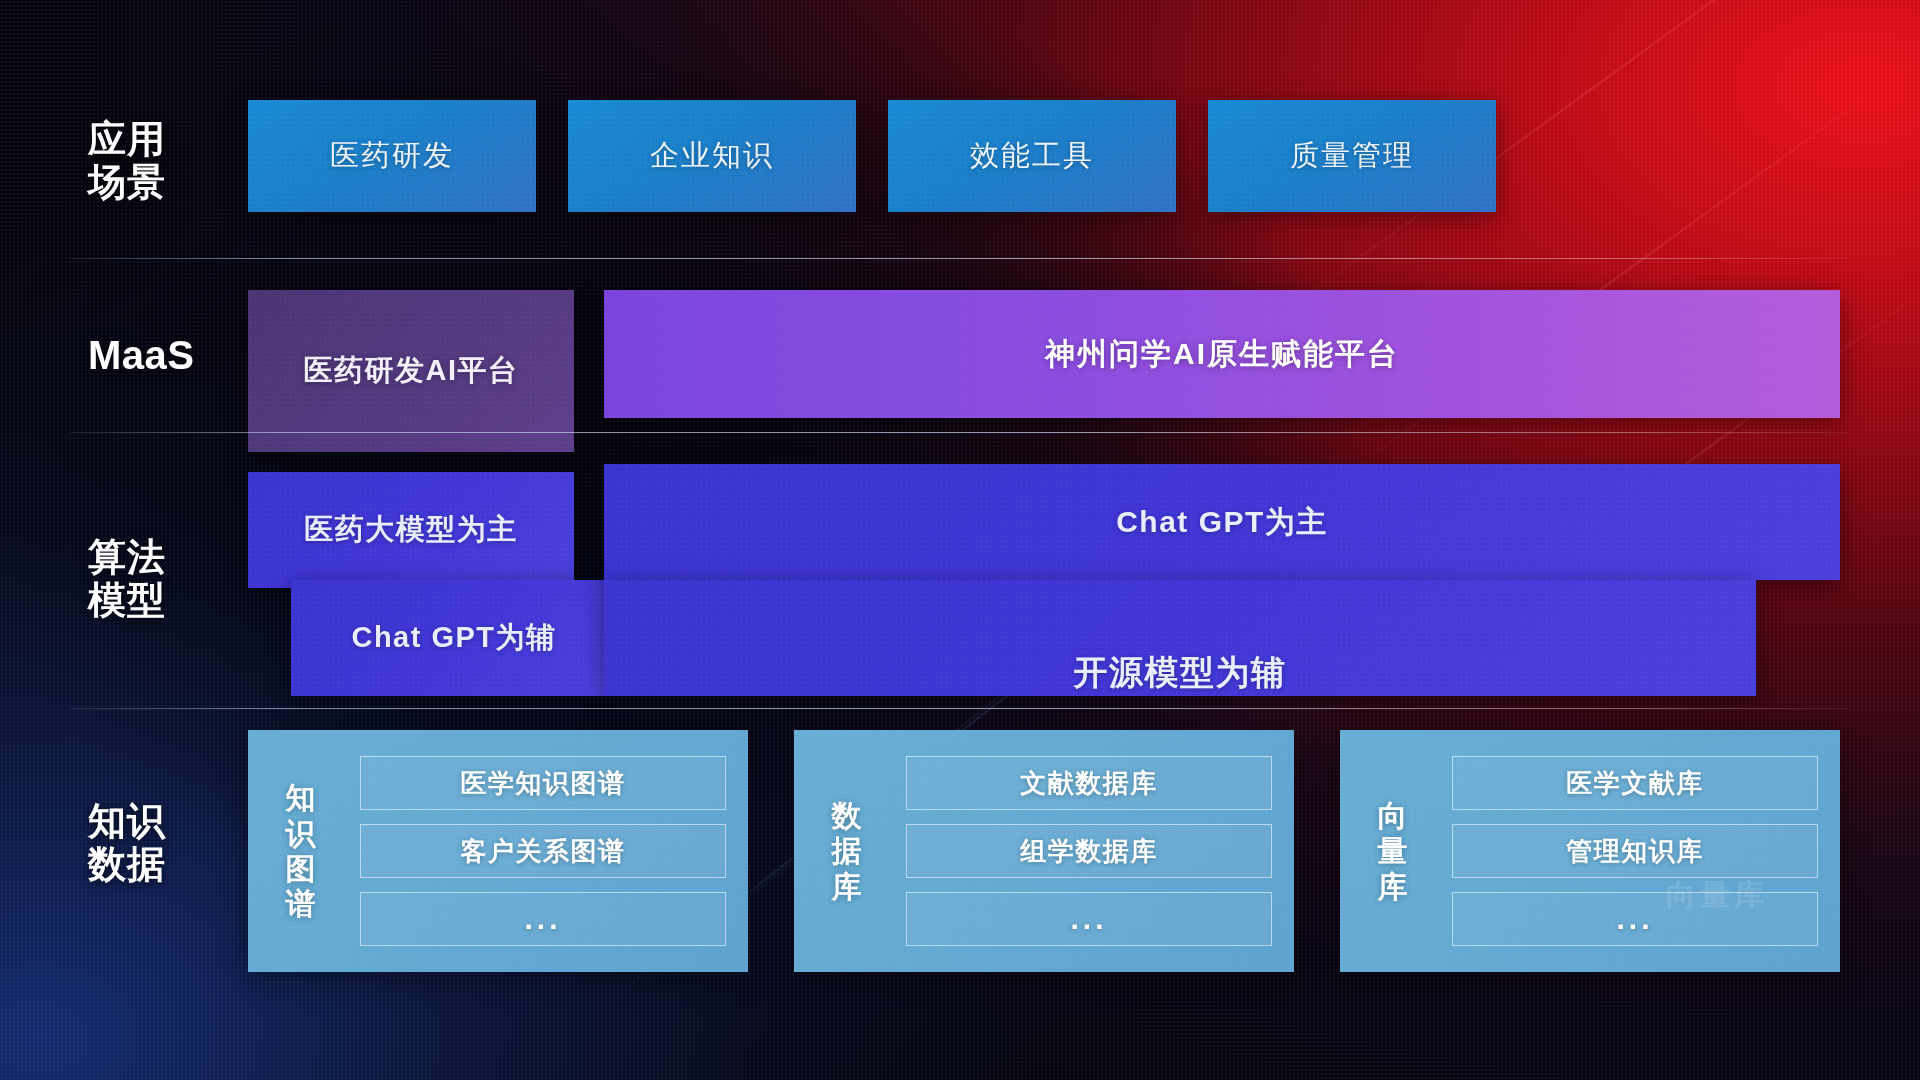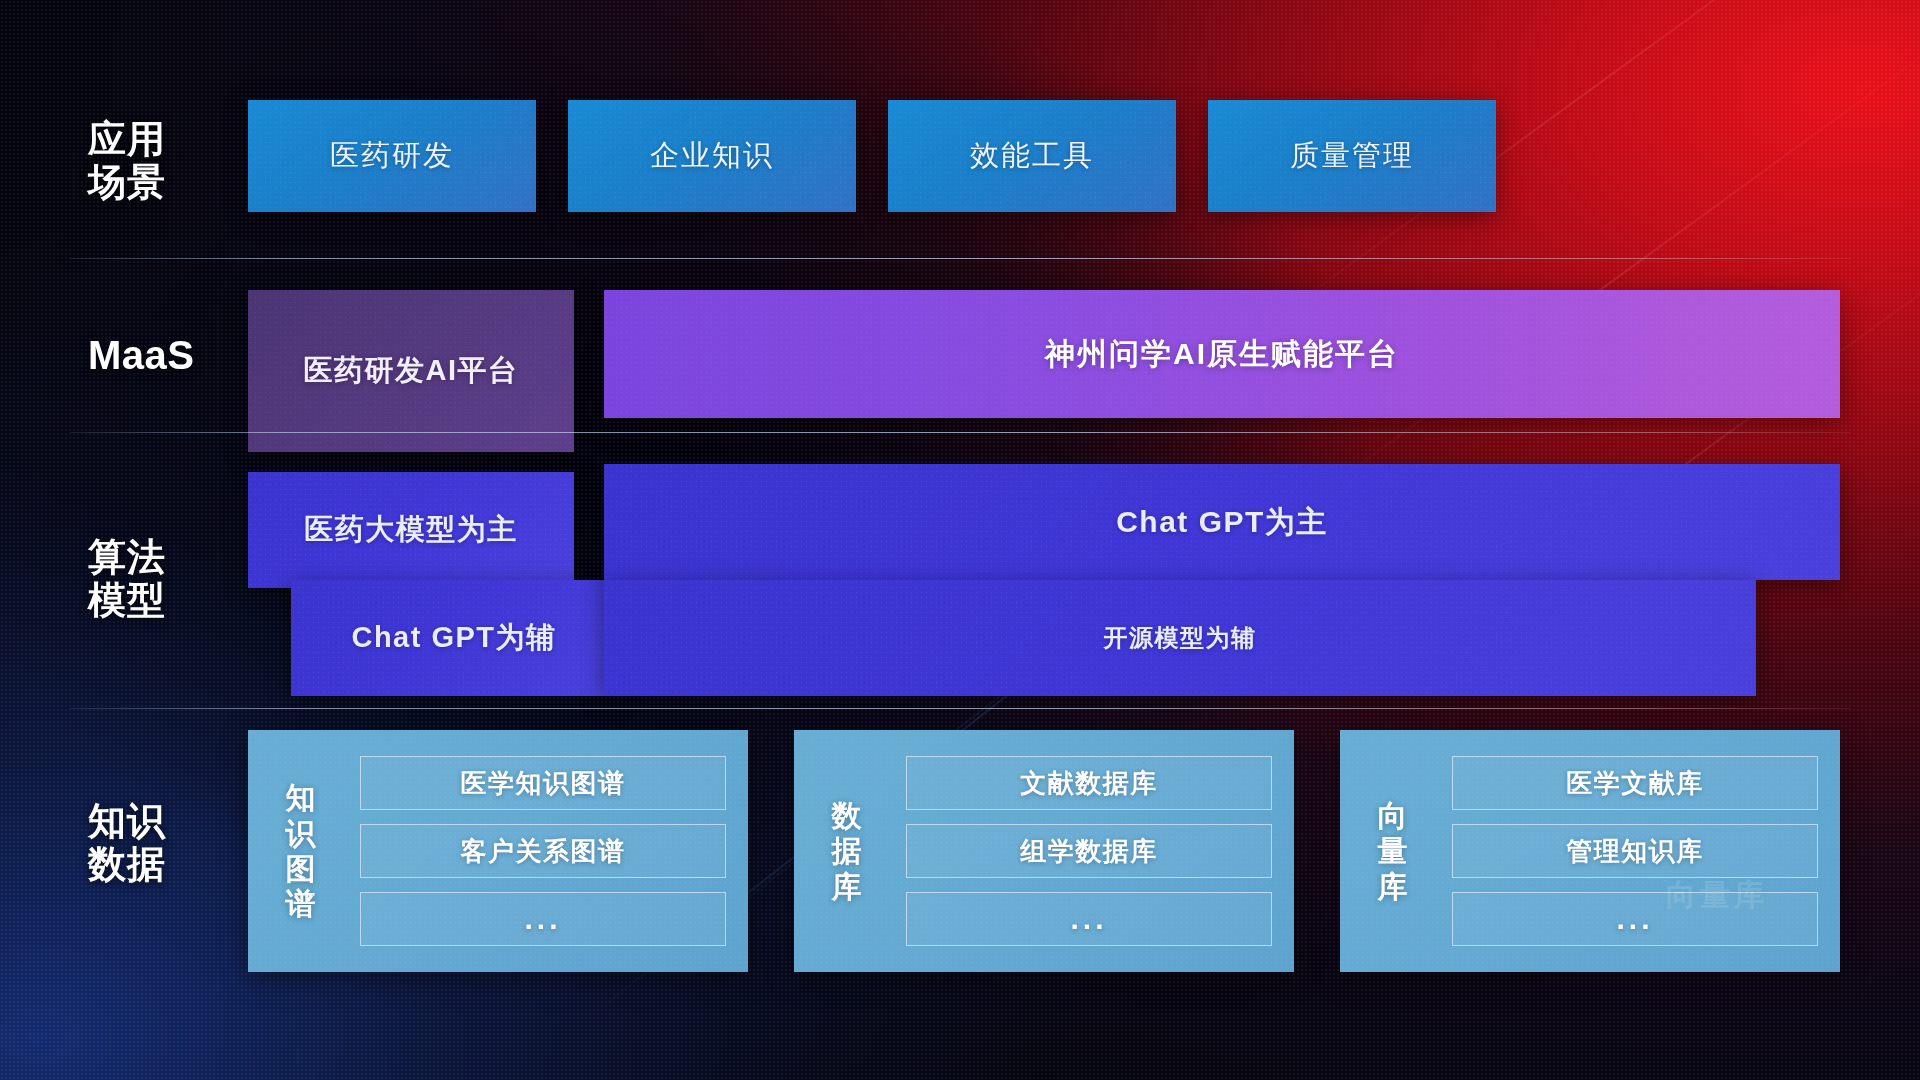--- a/index.html
+++ b/index.html
@@ -111,21 +111,21 @@
   }
   .alg-box span{ position:relative; z-index:2; text-shadow:0 1px 5px rgba(0,0,0,.30); }
   .alg-box::after{
     content:""; position:absolute; inset:0; opacity:.16;
     background-image:radial-gradient(rgba(255,255,255,.5) .7px, rgba(0,0,0,0) .9px);
     background-size:5px 5px;
   }
   .alg-l1{ left:248px; top:472px; width:326px; height:116px; font-size:29px; }
   .alg-l2{ left:248px; top:580px; width:326px; height:116px; font-size:29px;margin-left:43px; }
   .alg-r1{ left:604px; top:464px; width:1236px; height:116px; font-size:30px; }
-  .alg-r2{ left:604px; top:580px; width:1152px; height:116px; font-size:24px; }
+  .alg-r2{ left:604px; top:580px; width:1152px; height:116px; font-size:34px;align-items:flex-end; }
 
   
   .kd-panel{
     position:absolute; top:730px; height:242px;
     background:linear-gradient(135deg,#68aed4 0%,#63a9d2 50%,#5ea4cf 100%);
     display:flex; align-items:stretch; overflow:hidden;
     box-shadow:0 6px 26px rgba(0,0,0,.45);
   }
   .kd-panel::after{
     content:""; position:absolute; inset:0; opacity:.18; pointer-events:none;

